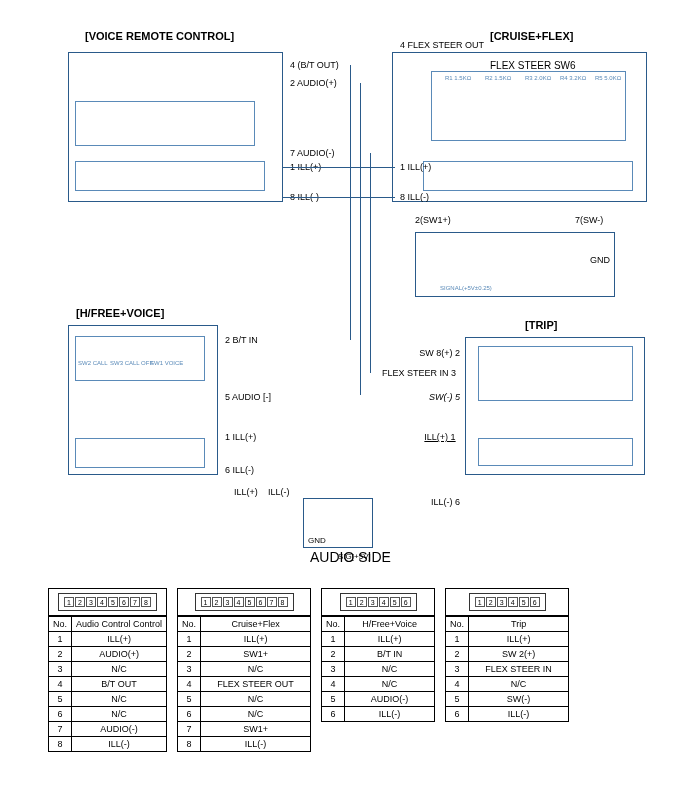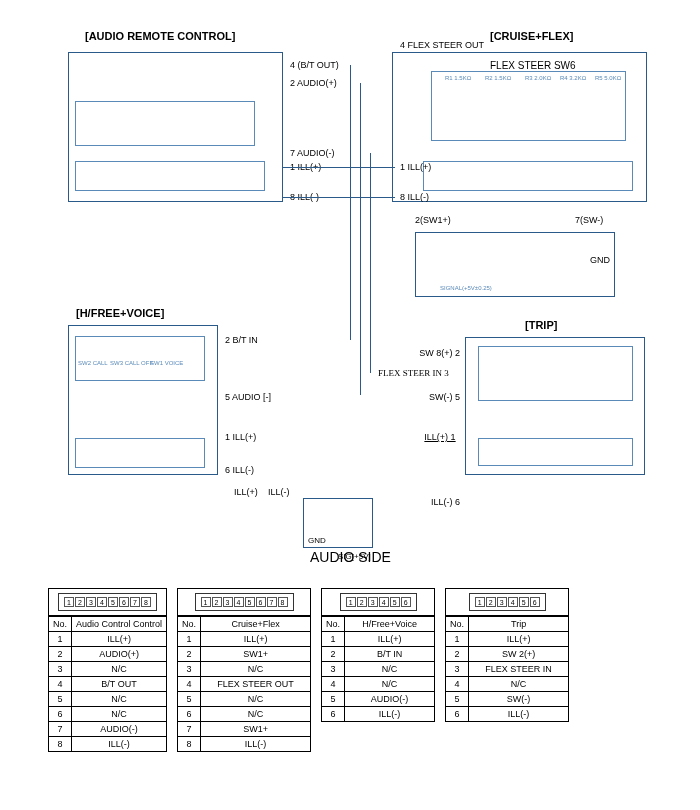--- a/index.html
+++ b/index.html
@@ -17,21 +17,21 @@
 .conn-pin { width: 10px; height: 10px; border: 1px solid #555; font-size: 7px; display: flex; align-items: center; justify-content: center; }
 .conn-outer { border: 1.5px solid #333; padding: 2px; display: flex; flex-direction: column; align-items: center; }
 .small-comp { font-size: 6px; color: #5a8ab8; position: absolute; }
 .wire { position: absolute; background: #2a5a8a; }
 .wire-h { height: 1px; }
 .wire-v { width: 1px; }
 </style>
 </head>
 <body>
 
-<div class="module-label" style="left:85px; top:30px;">[AUDIO REMOTE CONTROL]</div>
+<div class="module-label" style="left:85px; top:30px;">[VOICE REMOTE CONTROL]</div>
 <div class="block" style="left:68px; top:52px; width:215px; height:150px;">
   <div class="inner-box" style="left:6px; top:48px; width:180px; height:45px;"></div>
   <div class="inner-box" style="left:6px; top:108px; width:190px; height:30px;"></div>
 </div>
 <div class="pin-label" style="left:290px; top:60px;">4 (B/T OUT)</div>
 <div class="pin-label" style="left:290px; top:78px;">2 AUDIO(+)</div>
 <div class="pin-label" style="left:290px; top:148px;">7 AUDIO(-)</div>
 <div class="pin-label" style="left:290px; top:162px;">1 ILL(+)</div>
 <div class="pin-label" style="left:290px; top:192px;">8 ILL(-)</div>
 
@@ -68,22 +68,22 @@
 <div class="small-comp" style="left:78px; top:360px;">SW2 CALL</div>
 <div class="small-comp" style="left:110px; top:360px;">SW3 CALL OFF</div>
 <div class="small-comp" style="left:150px; top:360px;">SW1 VOICE</div>
 
 <div class="module-label" style="left:525px; top:319px;">[TRIP]</div>
 <div class="block" style="left:465px; top:337px; width:180px; height:138px;">
   <div class="inner-box" style="left:12px; top:8px; width:155px; height:55px;"></div>
   <div class="inner-box" style="left:12px; top:100px; width:155px; height:28px;"></div>
 </div>
 <div class="pin-label" style="left:405px; top:348px; text-align:right; width:55px;">SW 8(+) 2</div>
-<div class="pin-label" style="left:378px; top:368px; text-align:left; width:82px;font-family:Liberation Serif, serif;">FLEX STEER IN 3</div>
-<div class="pin-label" style="left:420px; top:392px; text-align:right; width:40px;">SW(-) 5</div>
+<div class="pin-label" style="left:378px; top:368px; text-align:center; width:82px;">FLEX STEER IN 3</div>
+<div class="pin-label" style="left:420px; top:392px; text-align:right; width:40px;font-style:italic;">SW(-) 5</div>
 <div class="pin-label" style="left:420px; top:432px; text-align:center; width:40px;text-decoration:underline;">ILL(+) 1</div>
 <div class="pin-label" style="left:420px; top:465px; text-align:right; width:40px;margin-top:32px;">ILL(-) 6</div>
 
 <div class="block" style="left:303px; top:498px; width:70px; height:50px;"></div>
 <div class="pin-label" style="left:308px; top:536px; font-size:8px;">GND</div>
 <div class="pin-label" style="left:338px; top:536px; font-size:8px;margin-top:16px;">SIG[+5V]</div>
 <div class="pin-label" style="left:310px; top:549px; font-size:14px;">AUDIO SIDE</div>
 <div class="pin-label" style="left:234px; top:487px;">ILL(+)</div>
 <div class="pin-label" style="left:268px; top:487px;">ILL(-)</div>
 

